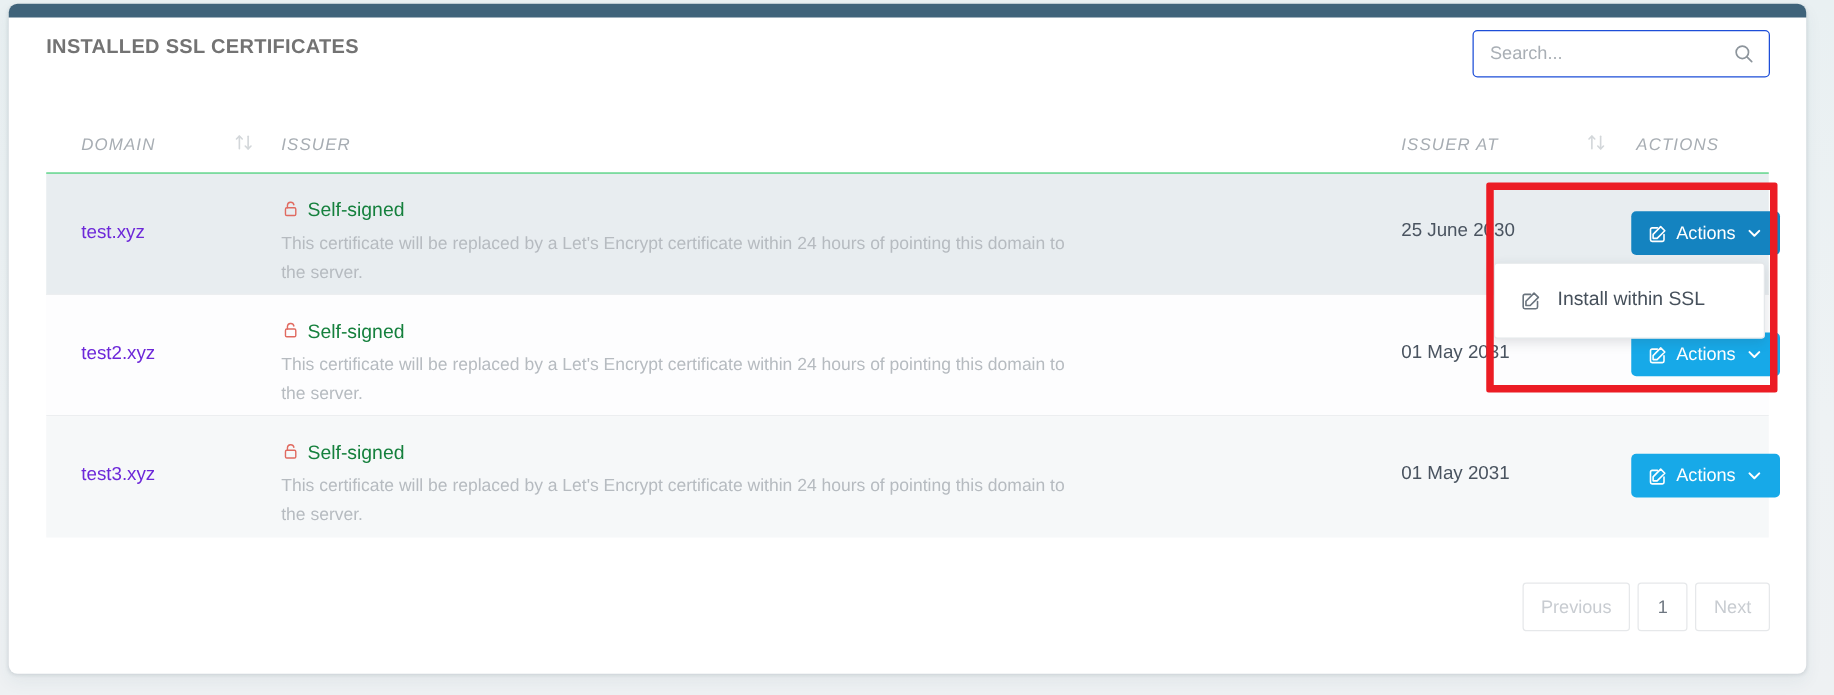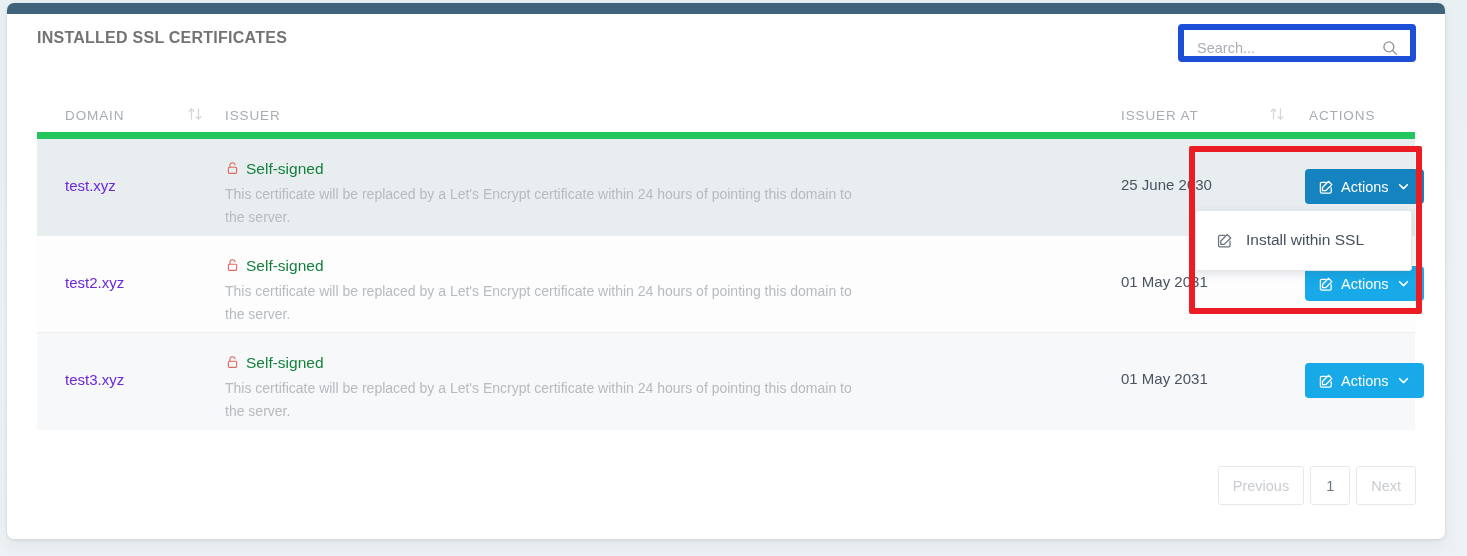--- a/index.html
+++ b/index.html
@@ -56,21 +56,21 @@
     font-weight: bold;
     letter-spacing: .25px;
     color: #737373;
   }
   .search-wrap {
     position: absolute;
     right: 29px;
     top: 10px;
     width: 238px;
     height: 38px;
-    border: 6px solid #1d4ed8;
+    border: 1px solid #1d4ed8;
     border-radius: 4px;
     background: #fff;
   }
   .search-input {
     position: absolute;
     left: 0; top: 0;
     width: 200px;
     height: 36px;
     border: none;
     outline: none;
@@ -93,21 +93,22 @@
   
   .table {
     position: absolute;
     left: 30px;
     top: 92px;
     width: 1378px;
   }
   .thead {
     position: relative;
     height: 44px;
-    border-bottom: 7px solid #22c55e;
+    border-bottom: 1px solid #22c55e;
+    font-style: italic;
   }
   .th {
     position: absolute;
     top: 13px;
     font-size: 13.5px;
     letter-spacing: .9px;
     color: #a7adb3;
     font-weight: normal;
     white-space: nowrap;
   }

